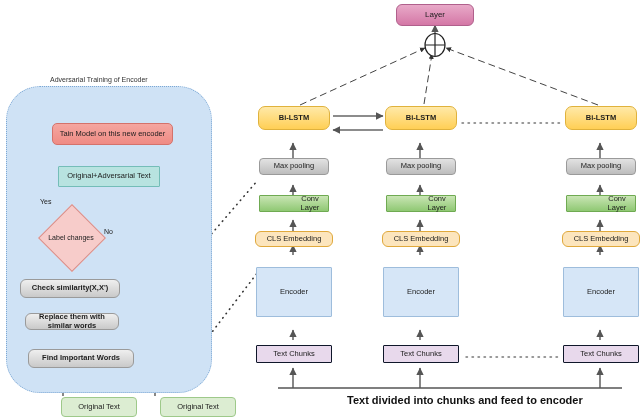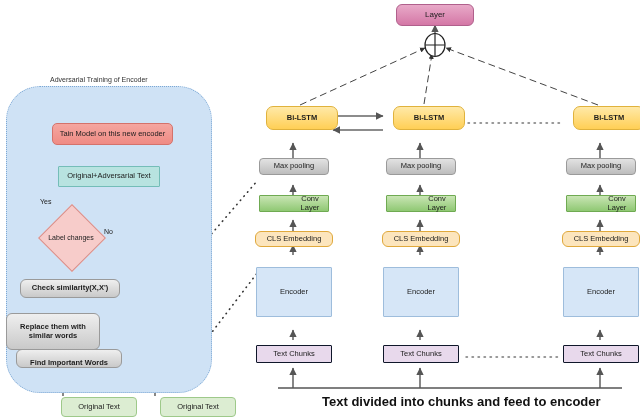--- a/index.html
+++ b/index.html
@@ -9,21 +9,21 @@
 
   .node{position:absolute;box-sizing:border-box;display:flex;align-items:center;
         justify-content:center;text-align:center;color:#1c1c1c;line-height:1.1;
         font-size:7.5px;z-index:3;}
   .node span{display:block;padding:0 2px;}
 
   
   .n-dense{background:linear-gradient(180deg,#e8a9c8 0%,#d477a6 100%);
            border:1px solid #b0608c;border-radius:6px;font-size:8px;}
   .n-bilstm{background:linear-gradient(180deg,#ffe9a8 0%,#ffcf55 100%);
-            border:1px solid #e0b23c;border-radius:7px;font-weight:700;font-size:7.5px;margin-left:8px;}
+            border:1px solid #e0b23c;border-radius:7px;font-weight:700;font-size:7.5px;}
   .n-maxpool{background:linear-gradient(180deg,#e2e2e2 0%,#bdbdbd 100%);
              border:1px solid #9a9a9a;border-radius:4px;}
   .n-conv{background:linear-gradient(180deg,#c9e5b4 0%,#8fc873 100%);
           border:1px solid #6faa52;border-radius:1px;padding-left:32px;}
   .n-cls{background:#fce5bd;border:1px solid #e0a93c;border-radius:6px;}
   .n-encoder{background:#d6e6f7;border:1px solid #9ebddc;border-radius:1px;}
   .n-chunks{background:#e8d9ec;border:1px solid #0f172a;border-radius:1px;}
   .n-train{background:linear-gradient(180deg,#f4a6a0 0%,#ef8b84 100%);
            border:1px solid #d4726b;border-radius:5px;}
   .n-adv{background:#b8e3e0;border:1px solid #74bdb8;border-radius:1px;}
@@ -37,21 +37,21 @@
       background:#f7ccca;border:1px solid #d98f8a;transform:rotate(45deg);}
   .n-diamond .dtext{position:absolute;left:0;top:0;width:100%;height:100%;
       display:flex;align-items:center;justify-content:center;font-size:7px;color:#1c1c1c;}
 
   
   #adv-region{position:absolute;border:1px dotted #7ba7d4;border-radius:34px;
               background:#cfe2f5;z-index:1;}
   #adv-title{position:absolute;z-index:4;font-size:7px;color:#333;white-space:nowrap;}
 
   .lbl{position:absolute;z-index:4;font-size:7px;color:#222;white-space:nowrap;}
-  .cap{position:absolute;z-index:4;font-size:13px;font-weight:700;color:#111;white-space:nowrap;}
+  .cap{position:absolute;z-index:4;font-size:11px;font-weight:700;color:#111;white-space:nowrap;margin-left:25px;}
   .sumlbl{position:absolute;z-index:4;}
 </style>
 </head>
 <body>
 
 <div id="stage">
 
   <svg id="wires" viewBox="0 0 640 420">
     <defs>
       <marker id="ah" markerWidth="6" markerHeight="6" refX="5" refY="3" orient="auto">
@@ -216,25 +216,25 @@
     <div class="dtext">Label changes</div>
   </div>
 
   <div class="lbl" style="left:40px;top:198px;">Yes</div>
   <div class="lbl" style="left:104px;top:228px;">No</div>
 
   <div class="node n-gray" style="left:20px;top:279px;width:100px;height:19px;">
     <span>Check similarity(X,X')</span>
     </div>
 
-  <div class="node n-gray" style="left:6px;top:313px;width:94px;height:37px;">
+  <div class="node n-gray" style="left:25px;top:313px;width:94px;height:17px;">
     <span>Replace them with similar words</span>
     </div>
 
-  <div class="node n-gray" style="left:16px;top:349px;width:106px;height:19px;align-items:flex-end;">
+  <div class="node n-gray" style="left:28px;top:349px;width:106px;height:19px;">
     <span>Find Important Words</span>
     </div>
 
   <div class="node n-orig" style="left:25px;top:397px;width:76px;height:20px;">
     <span>Original Text</span>
     </div>
 
   <div class="node n-orig" style="left:124px;top:397px;width:76px;height:20px;">
     <span>Original Text</span>
     </div>

